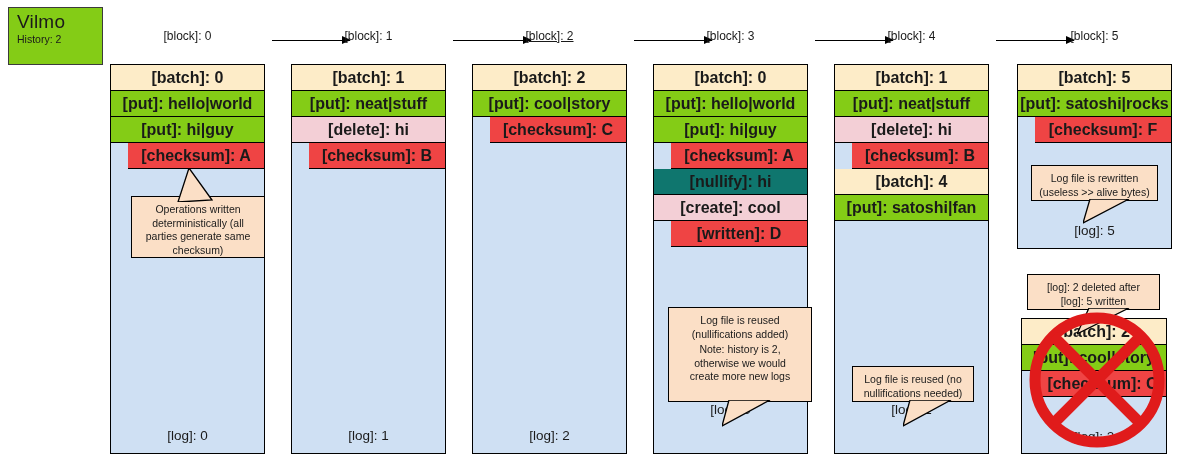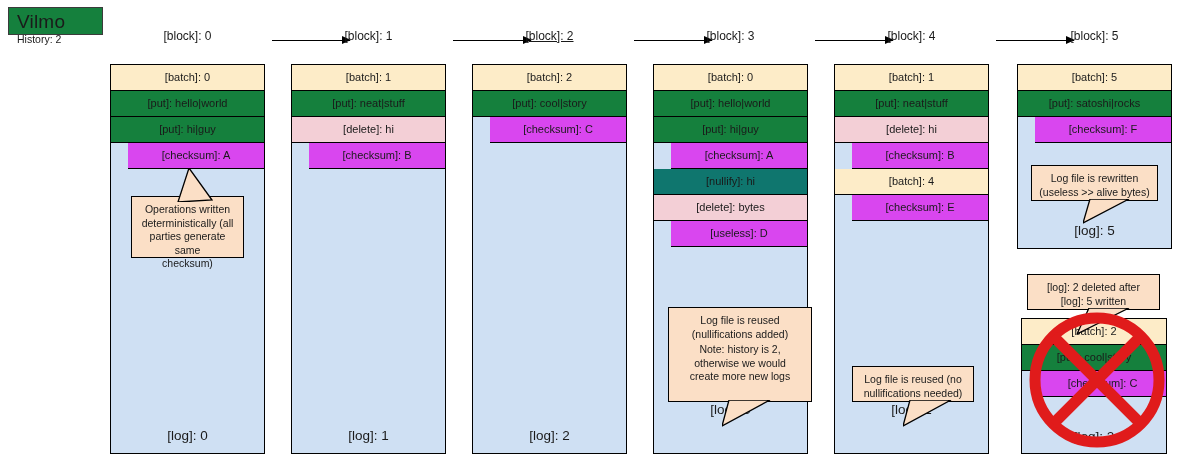--- a/index.html
+++ b/index.html
@@ -5,22 +5,22 @@
   html,body{margin:0;padding:0;}
   body{
     width:1182px;height:458px;position:relative;
     background:#ffffff;
     font-family:"Liberation Sans", sans-serif;
     color:#1a1a1a;
     overflow:hidden;
   }
   
   .vilmo-box{
-    position:absolute;left:8px;top:7px;width:95px;height:28px;
-    background:#15803d;border:1.5px solid #3b3b3b;
+    position:absolute;left:8px;top:7px;width:95px;height:58px;
+    background:#84cc16;border:1.5px solid #3b3b3b;
     box-sizing:border-box;padding:3px 0 0 8px;
   }
   .vilmo-title{font-size:19px;line-height:22px;letter-spacing:.2px;}
   .vilmo-sub{font-size:10.5px;line-height:13px;}
 
   
   .block-head{
     position:absolute;top:24px;height:24px;
     display:flex;align-items:center;justify-content:center;
     font-size:12px;white-space:nowrap;
@@ -37,29 +37,29 @@
     border-left:9px solid #000;
   }
 
   
   .col{
     position:absolute;top:64px;width:155px;
     border:1.5px solid #000;box-sizing:border-box;
     background:#cfe0f3;
   }
   .row{
-    height:26px;line-height:25px;text-align:center;font-size:11px;
+    height:26px;line-height:25px;text-align:center;font-size:16px;
     border-bottom:1.5px solid #000;box-sizing:border-box;
-    white-space:nowrap;overflow:hidden;
+    white-space:nowrap;overflow:hidden;font-weight:bold;
   }
   .r-batch{background:#fdecc8;}
-  .r-put{background:#15803d;}
+  .r-put{background:#84cc16;}
   .r-delete{background:#f3cfd6;}
   .r-nullify{background:#0f766e;}
-  .r-checksum{background:#d946ef;margin-left:17px;}
+  .r-checksum{background:#ef4444;margin-left:17px;}
   .logarea{
     position:relative;background:#cfe0f3;
   }
   .logtag{
     position:absolute;left:0;right:0;bottom:7px;text-align:center;font-size:13.5px;
   }
 
   
   .callout{
     position:absolute;background:#fbdfc6;border:1.3px solid #000;
@@ -128,21 +128,21 @@
   <div class="logarea" style="height:281px;">
     <div class="logtag">[log]: 0</div>
   </div>
 </div>
 
 <div class="tail" style="left:156px;top:168px;width:60px;height:34px;">
   <svg width="60" height="34" viewBox="0 0 60 34">
       <polygon points="22,34 33,0 56,32" fill="#fbdfc6" stroke="#000" stroke-width="1.3"></polygon>
     </svg>
 </div>
-<div class="callout" style="left:131px;top:196px;width:113px;height:62px;">
+<div class="callout" style="left:131px;top:196px;width:134px;height:62px;">
   <p>Operations written</p>
   <p>deterministically (all</p>
   <p>parties generate same</p>
   <p>checksum)</p>
 </div>
 
 <div class="col" style="left:291px;height:390px;">
   <div class="row r-batch">[batch]: 1</div>
   <div class="row r-put">[put]: neat|stuff</div>
   <div class="row r-delete">[delete]: hi</div>
@@ -160,22 +160,22 @@
     <div class="logtag">[log]: 2</div>
   </div>
 </div>
 
 <div class="col" style="left:653px;height:390px;">
   <div class="row r-batch">[batch]: 0</div>
   <div class="row r-put">[put]: hello|world</div>
   <div class="row r-put">[put]: hi|guy</div>
   <div class="row r-checksum">[checksum]: A</div>
   <div class="row r-nullify">[nullify]: hi</div>
-  <div class="row r-delete">[delete]: bytes</div>
-  <div class="row r-checksum">[useless]: D</div>
+  <div class="row r-delete">[create]: cool</div>
+  <div class="row r-checksum">[written]: D</div>
   <div class="logarea" style="height:177px;">
     <div class="logtag">[log]: 0</div>
   </div>
 </div>
 
 <div class="callout" style="left:668px;top:307px;width:144px;height:95px;">
   <p>Log file is reused</p>
   <p>(nullifications added)</p>
   <p class="gap">Note: history is 2,</p>
   <p>otherwise we would</p>
@@ -186,21 +186,21 @@
       <polygon points="0,26 7,0 48,0" fill="#fbdfc6" stroke="#000" stroke-width="1.3"></polygon>
     </svg>
 </div>
 
 <div class="col" style="left:834px;height:390px;">
   <div class="row r-batch">[batch]: 1</div>
   <div class="row r-put">[put]: neat|stuff</div>
   <div class="row r-delete">[delete]: hi</div>
   <div class="row r-checksum">[checksum]: B</div>
   <div class="row r-batch">[batch]: 4</div>
-  <div class="row r-checksum">[checksum]: E</div>
+  <div class="row r-put">[put]: satoshi|fan</div>
   <div class="logarea" style="height:203px;">
     <div class="logtag">[log]: 1</div>
   </div>
 </div>
 
 <div class="callout" style="left:852px;top:366px;width:122px;height:36px;">
   <p>Log file is reused (no</p>
   <p>nullifications needed)</p>
 </div>
 <div class="tail" style="left:903px;top:400px;width:52px;height:28px;">

